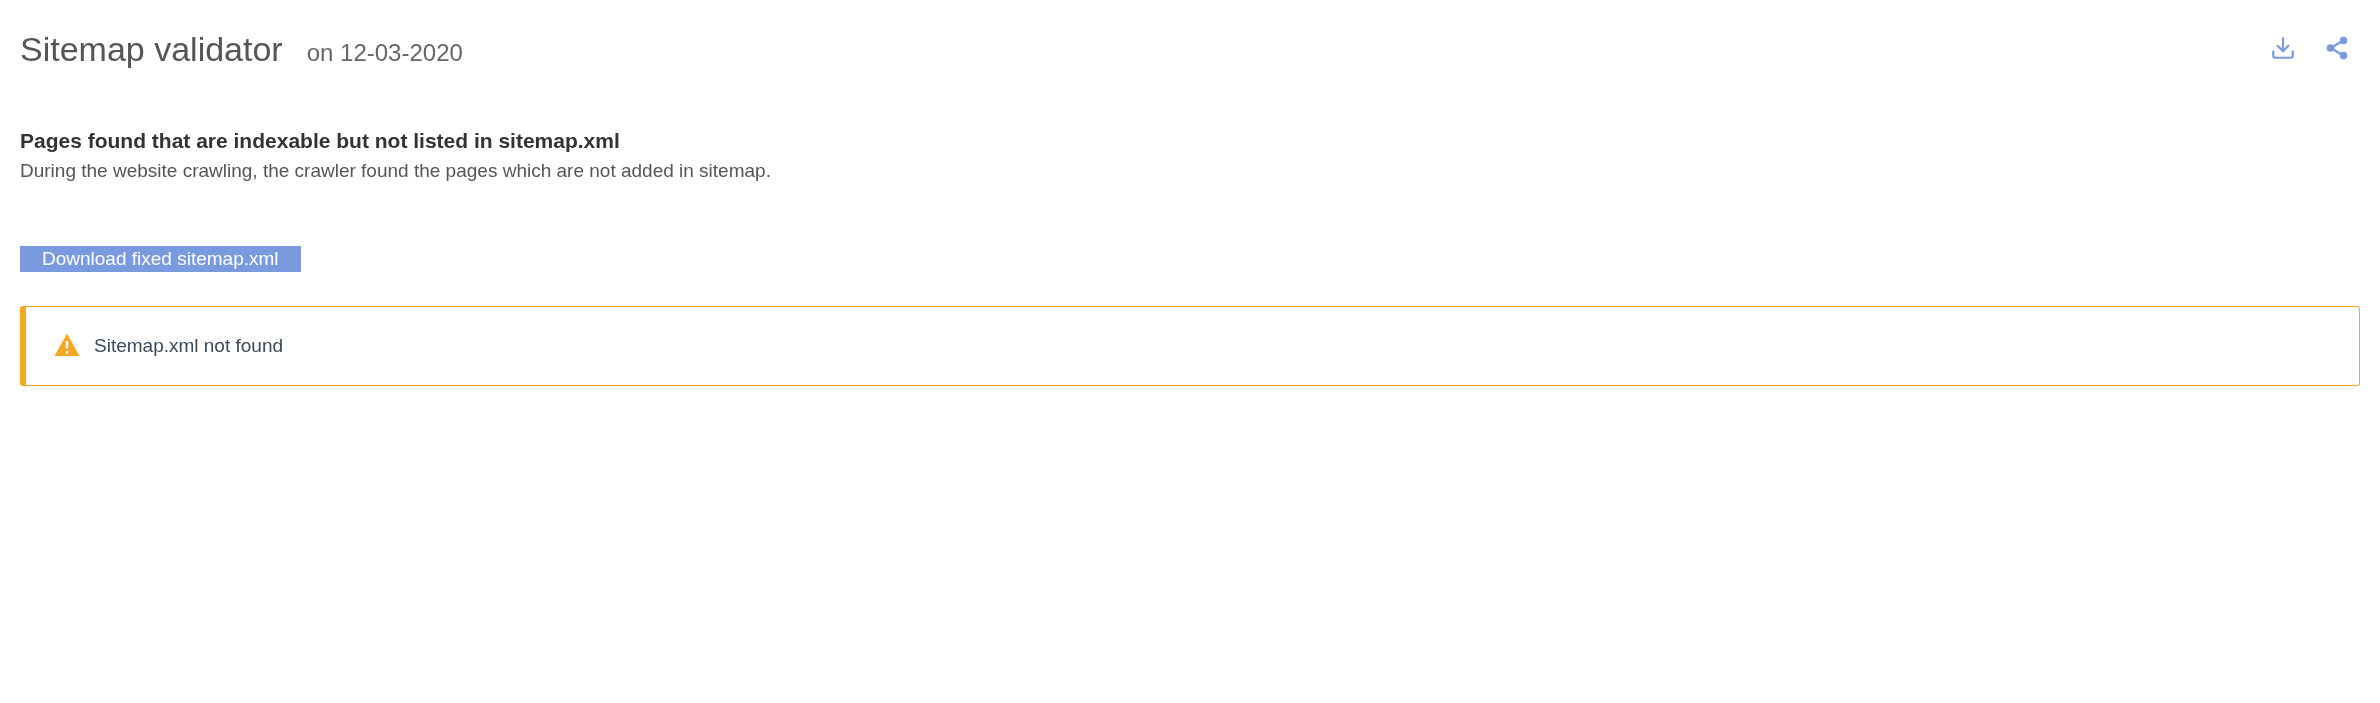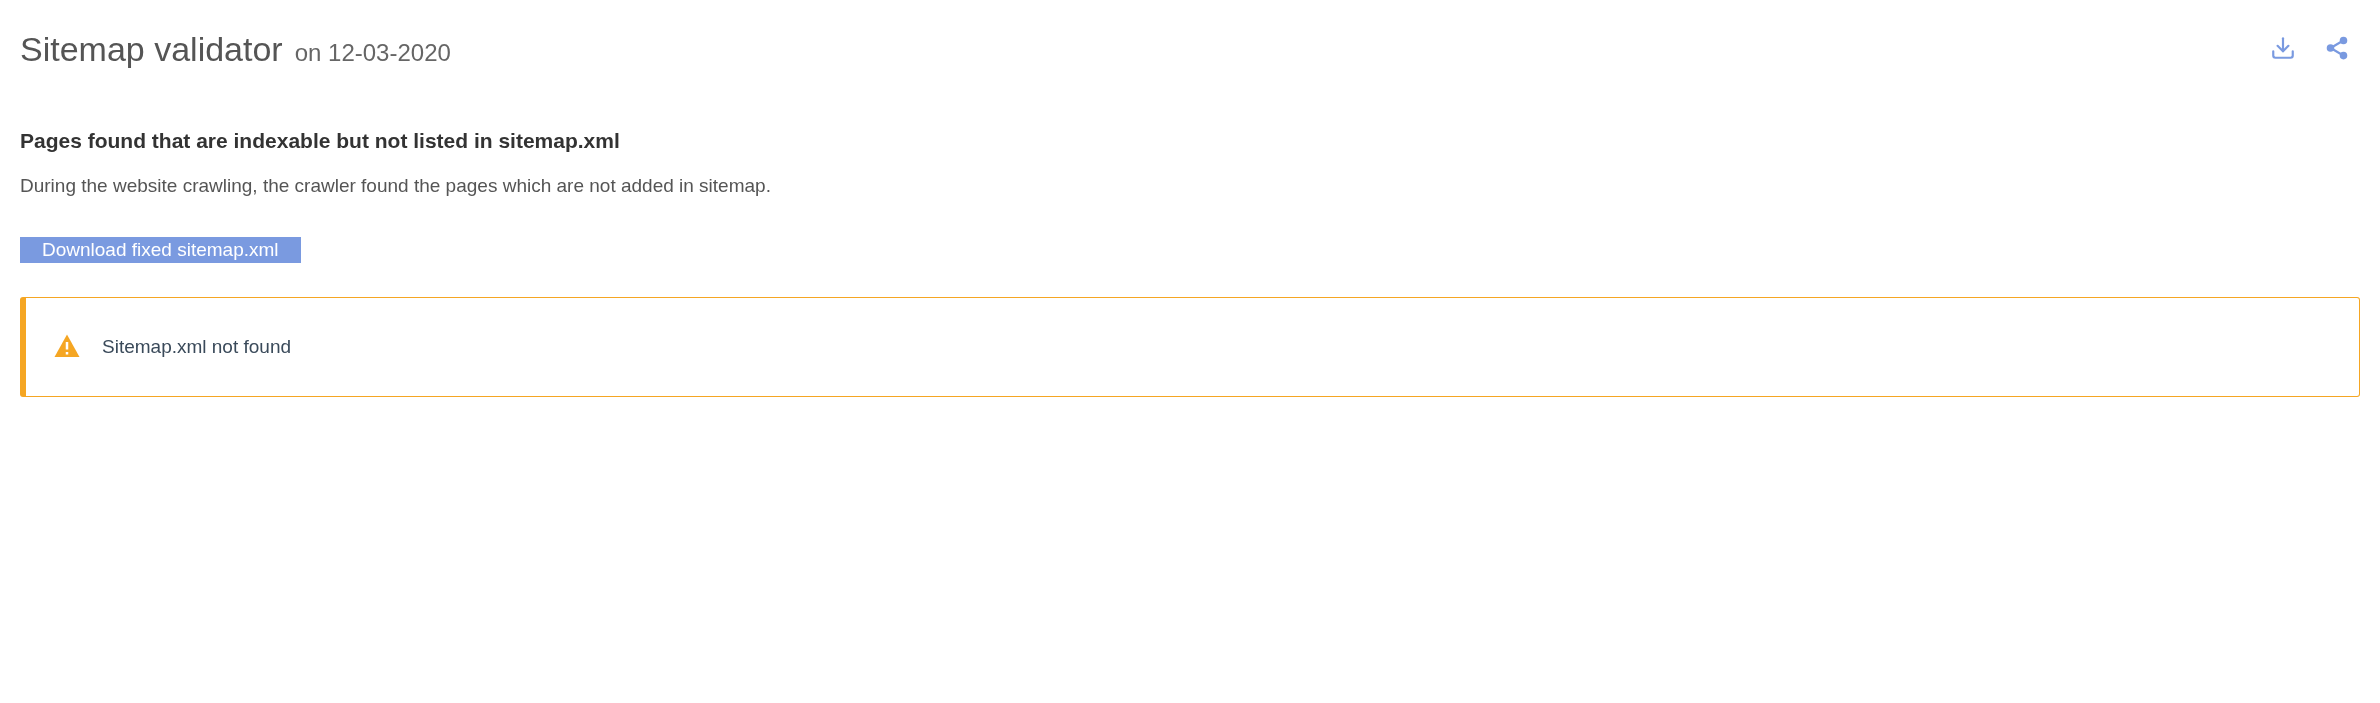--- a/index.html
+++ b/index.html
@@ -11,21 +11,21 @@
     }
     .header-row {
       display: flex;
       align-items: center;
       justify-content: space-between;
       margin-bottom: 60px;
     }
     .title-group {
       display: flex;
       align-items: baseline;
-      gap: 12px;
+      gap: 24px;
     }
     .page-title {
       font-size: 34px;
       font-weight: 400;
       color: #555;
     }
     .page-date {
       font-size: 24px;
       color: #666;
       font-weight: 400;
@@ -38,46 +38,46 @@
     }
     .header-actions svg {
       width: 26px;
       height: 26px;
       cursor: pointer;
     }
     .section-heading {
       font-size: 21px;
       font-weight: 700;
       color: #333;
-      margin-bottom: 22px;
+      margin-bottom: 7px;
     }
     .section-desc {
       font-size: 19px;
       color: #555;
-      margin-bottom: 40px;
+      margin-bottom: 64px;
     }
     .download-btn {
       display: inline-block;
       background: #7a9ae0;
       color: #ffffff;
       font-size: 19px;
       padding: 2px 22px;
       border: none;
       cursor: pointer;
       font-family: inherit;
     }
     .alert-box {
       margin-top: 34px;
       border: 1px solid #f5a623;
       border-left: 6px solid #f5a623;
       border-radius: 3px;
-      padding: 34px 26px;
+      padding: 24px 26px;
       display: flex;
       align-items: center;
-      gap: 20px;
+      gap: 12px;
       background: #fff;
     }
     .alert-text {
       font-size: 19px;
       color: #3a4a5a;
     }
     .warn-icon svg {
       width: 30px;
       height: 30px;
       display: block;

